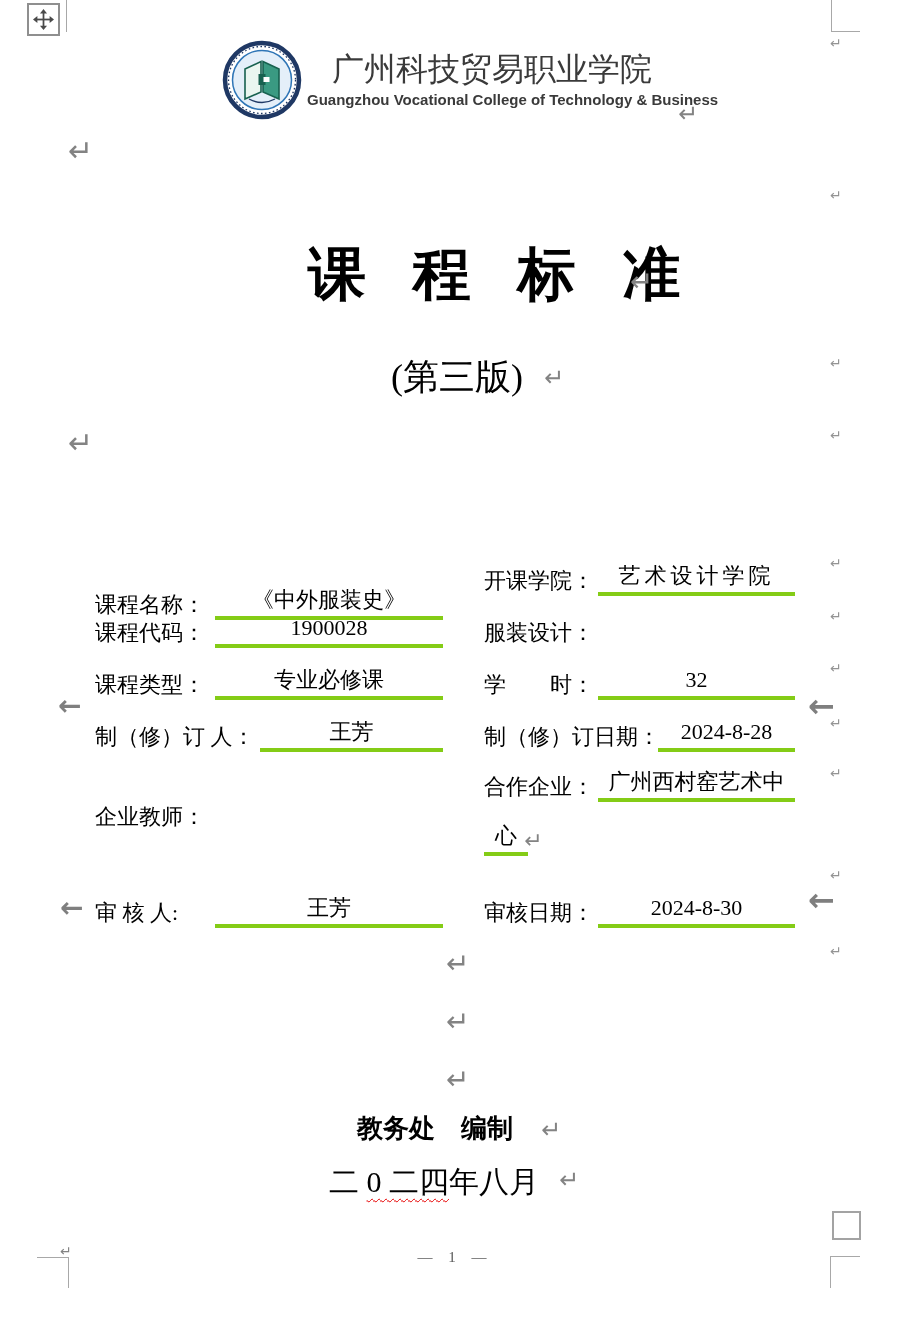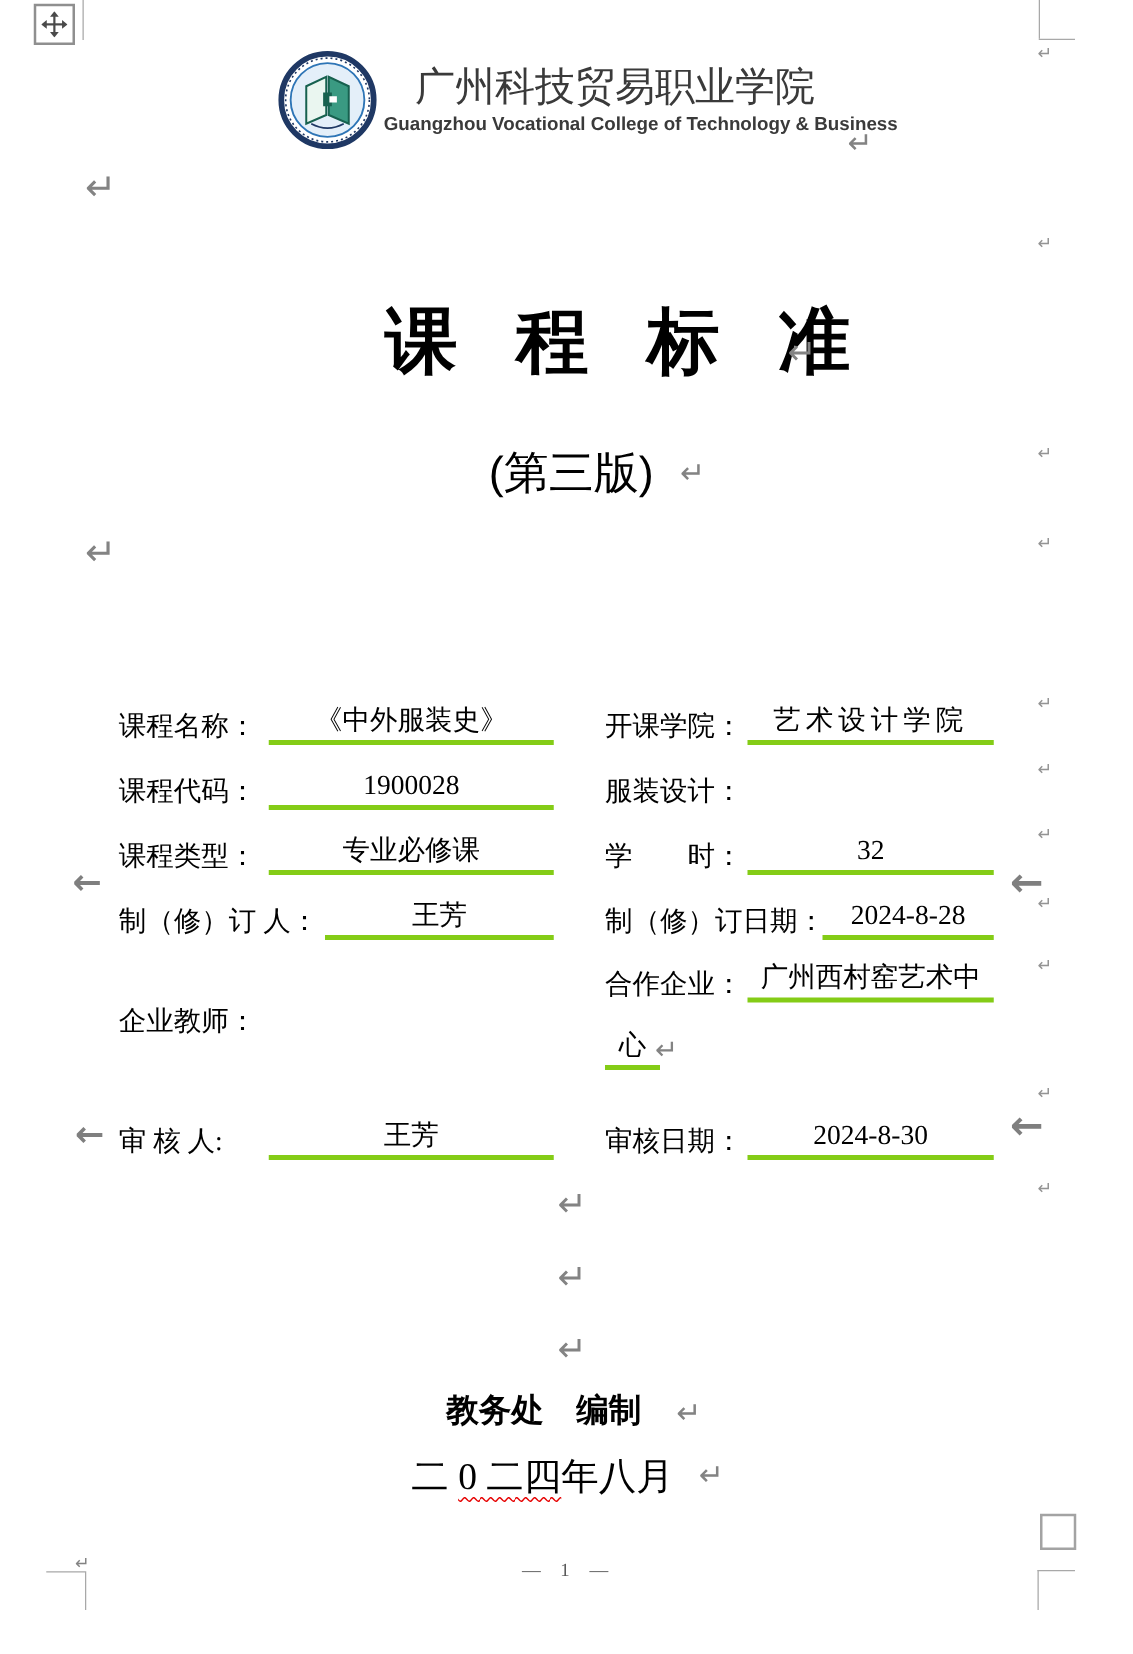--- a/index.html
+++ b/index.html
@@ -10,21 +10,21 @@
   .mark{position:absolute;color:#838383;font-family:"DejaVu Sans",sans-serif;line-height:1;}
   .wrapmark{position:absolute;color:#949494;font-family:"DejaVu Sans",sans-serif;line-height:1;font-size:14px;left:830px;}
   .bigarrow{position:absolute;color:#7f7f7f;font-family:"DejaVu Sans",sans-serif;line-height:1;font-weight:bold;}
   .crop{position:absolute;background:#a8a8a8;}
   .frow{position:absolute;height:36px;}
   .flabel{position:absolute;left:0;bottom:2px;font-size:22px;white-space:pre;line-height:1.25;}
   .fvalue{position:absolute;right:0;bottom:0;border-bottom:4px solid #84cc16;text-align:center;
           font-size:22px;padding-bottom:3px;line-height:1.25;white-space:pre;}
   .title-main{position:absolute;left:308px;top:244px;font-size:58px;font-weight:900;letter-spacing:6px;
               white-space:pre;line-height:1.2;font-family:Liberation Mono, monospace;}
-  .edition{position:absolute;left:391px;top:356px;font-size:36px;line-height:1.2;}
+  .edition{position:absolute;left:391px;top:356px;font-size:36px;line-height:1.2;font-family:Liberation Serif, serif;}
   .logo-cn{position:absolute;left:332px;top:50px;font-size:32px;line-height:1.2;color:#3a3a3a;letter-spacing:0px;white-space:pre;}
   .logo-en{position:absolute;left:307px;top:91px;font-size:15px;font-weight:bold;color:#3a3a3a;line-height:1.2;white-space:pre;}
   .dept-line{position:absolute;left:357px;top:1112px;font-size:26px;font-weight:bold;white-space:pre;line-height:1.3;}
   .date-line{position:absolute;left:329px;top:1162px;font-size:30px;white-space:pre;line-height:1.3;}
   .squiggle{text-decoration-line:underline;text-decoration-style:wavy;text-decoration-color:#e60000;
             text-decoration-thickness:1px;text-underline-offset:6px;}
   .pagenum{position:absolute;left:0;right:0;top:1249px;text-align:center;font-size:15px;color:#595959;
            letter-spacing:2px;word-spacing:8px;}
   .handle{position:absolute;left:27px;top:3px;width:29px;height:29px;border:2px solid #8f8f8f;background:#fff;
           display:flex;align-items:center;justify-content:center;}
@@ -72,21 +72,21 @@
   <span class="mark" style="left:678px;top:102px;font-size:24px">↵</span>
 
   <span class="mark" style="left:68px;top:136px;font-size:30px">↵</span>
   <span class="mark" style="left:68px;top:428px;font-size:30px">↵</span>
 
   <div class="title-main sans">课 程 标 准</div>
   <span class="mark" style="left:630px;top:268px;font-size:28px">↵</span>
   <div class="edition sans">(第三版)</div>
   <span class="mark" style="left:544px;top:366px;font-size:24px">↵</span>
 
-  <div class="frow" style="left:95px;top:560px;width:348px">
+  <div class="frow" style="left:95px;top:584px;width:348px">
     <span class="flabel">课程名称：</span>
     <span class="fvalue" style="width:228px">《中外服装史》</span>
   </div>
   <div class="frow" style="left:95px;top:612px;width:348px">
     <span class="flabel">课程代码：</span>
     <span class="fvalue" style="width:228px">1900028</span>
   </div>
   <div class="frow" style="left:95px;top:664px;width:348px">
     <span class="flabel">课程类型：</span>
     <span class="fvalue" style="width:228px">专业必修课</span>

